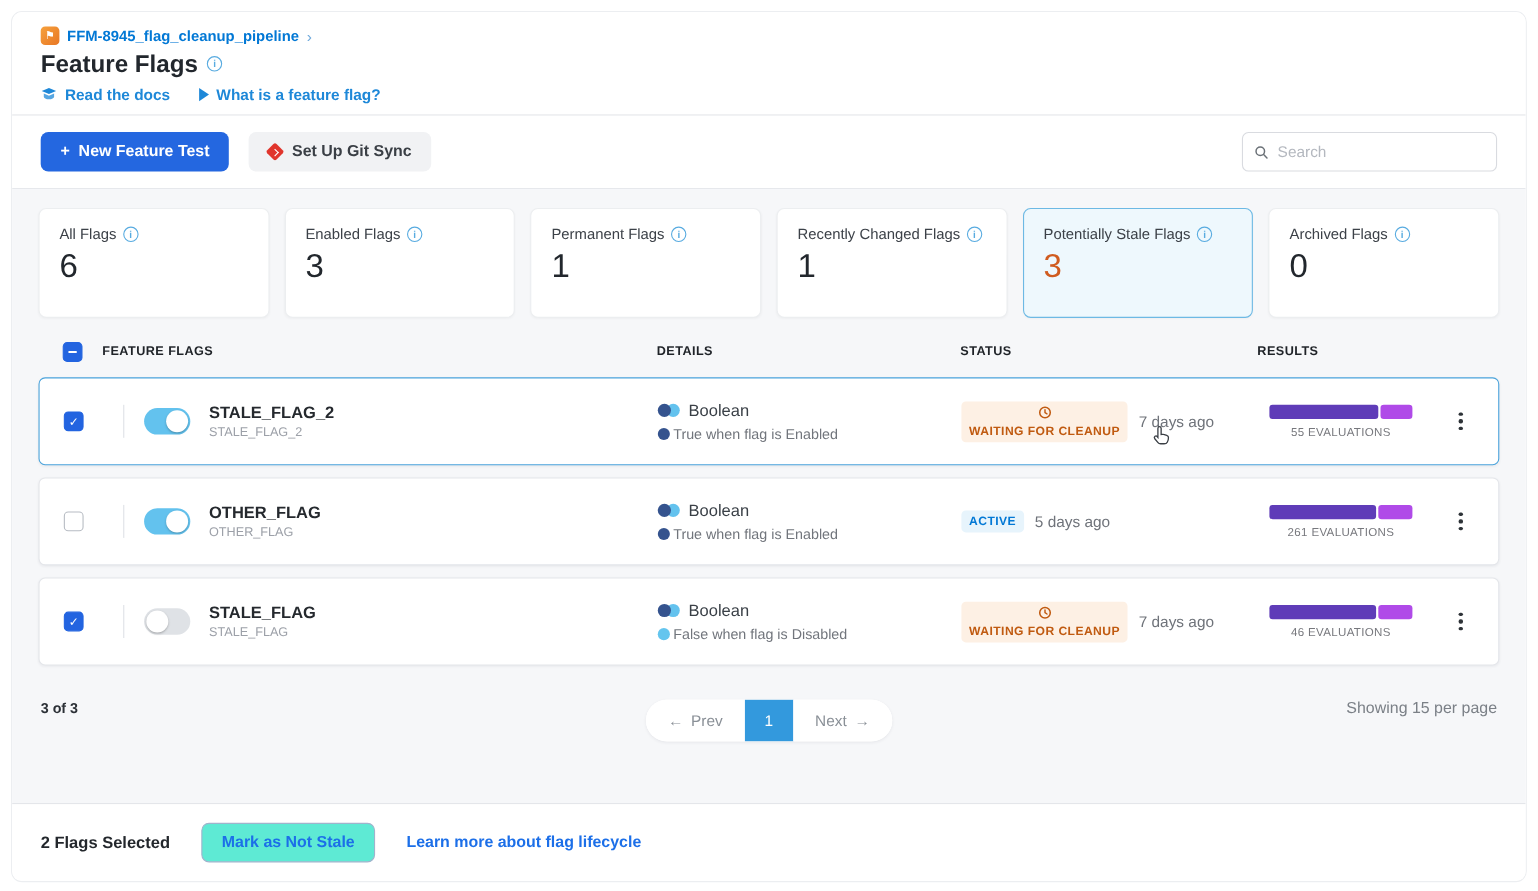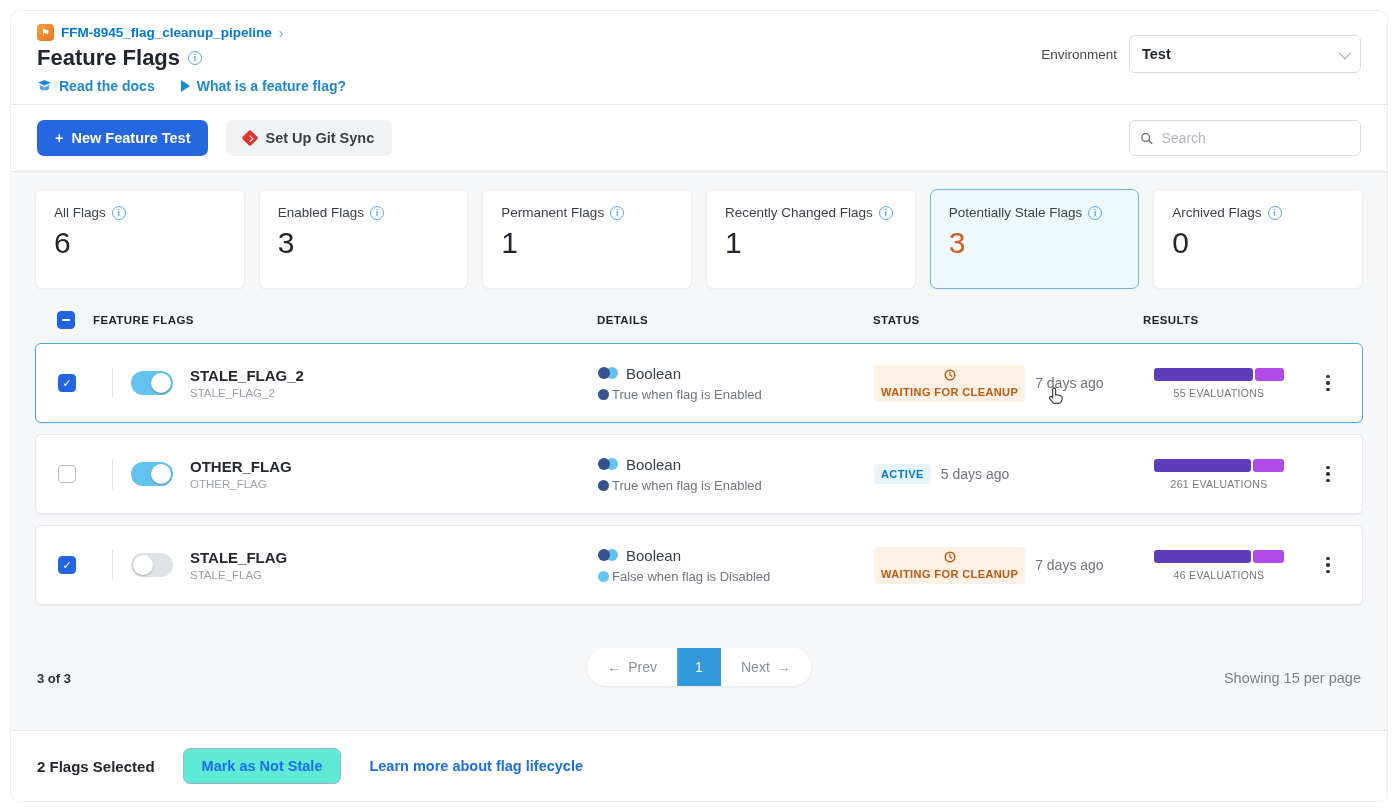--- a/index.html
+++ b/index.html
@@ -83,21 +83,21 @@
   .results-cell{display:flex;flex-direction:column;align-items:center;text-align:center;}
   .bar{width:130px;height:13px;display:flex;gap:2px;}
   .bar .seg1{background:var(--bar-dark);border-radius:3px;}
   .bar .seg2{background:var(--bar-light);border-radius:3px;}
   .evals{font-size:10.5px;color:#77787d;margin-top:6px;letter-spacing:.3px;}
   .kebab{display:flex;flex-direction:column;gap:3px;align-items:center;justify-self:center;cursor:pointer;padding:6px;}
   .kebab i{width:3.5px;height:3.5px;border-radius:50%;background:#2e3338;display:block;}
   .cursor-hand{position:absolute;left:172px;top:20px;z-index:5;pointer-events:none;}
 
   
-  .pagination{display:flex;align-items:flex-end;padding:20px 2px 0;position:relative;height:70px;}
+  .pagination{display:flex;align-items:flex-start;padding:20px 2px 0;position:relative;height:70px;}
   .pg-summary{font-size:13px;font-weight:700;color:#2b3036;}
   .pg-pill{position:absolute;left:50%;transform:translateX(-50%);display:flex;align-items:center;background:#fff;border-radius:19px;box-shadow:0 1px 3px rgba(40,41,61,.08);overflow:hidden;height:38px;}
   .pg-btn{display:flex;align-items:center;gap:7px;padding:0 20px;font-size:14px;color:#8a9097;height:100%;cursor:pointer;background:#fff;border:none;font-family:inherit;}
   .pg-page{width:44px;height:38px;background:var(--page-active);color:#fff;font-size:14px;display:flex;align-items:center;justify-content:center;cursor:pointer;}
   .pg-showing{margin-left:auto;font-size:14.5px;color:#7b8087;}
 
   
   .footer-bar{background:#fff;border-top:1px solid var(--border);padding:17px 26px;display:flex;align-items:center;gap:28px;}
   .sel-count{font-size:15px;font-weight:700;color:#23272c;}
   .btn-outline{background:#5eead4;border:1px solid #9fb4cc;border-radius:7px;color:#1c6fe8;font-size:14.5px;font-weight:700;padding:9px 18px;cursor:pointer;font-family:inherit;}
@@ -123,27 +123,20 @@
         <svg width="15" height="15" viewBox="0 0 16 16">
             <path d="M8 1l7 3-7 3-7-3z" fill="#1e88d8"></path>
             <path d="M3 6.5v3c0 1.4 2.2 2.5 5 2.5s5-1.1 5-2.5v-3l-5 2.2z" fill="#1e88d8" opacity=".75"></path>
           </svg>
         <span>Read the docs</span>
       </span>
       <span class="doc-link">
         <span class="play-icon"></span>
         <span>What is a feature flag?</span>
       </span>
-    </div>
-    <div class="env">
-      <span class="env-label">Environment</span>
-      <div class="env-select">
-        <span class="env-value">Test</span>
-        <span class="chevron"></span>
-      </div>
     </div>
   </div>
 
   <div class="toolbar">
     <button class="btn-primary">
       <span>+</span>
       <span>New Feature Test</span>
     </button>
     <button class="btn-git">
       <span class="git-diamond"></span>

